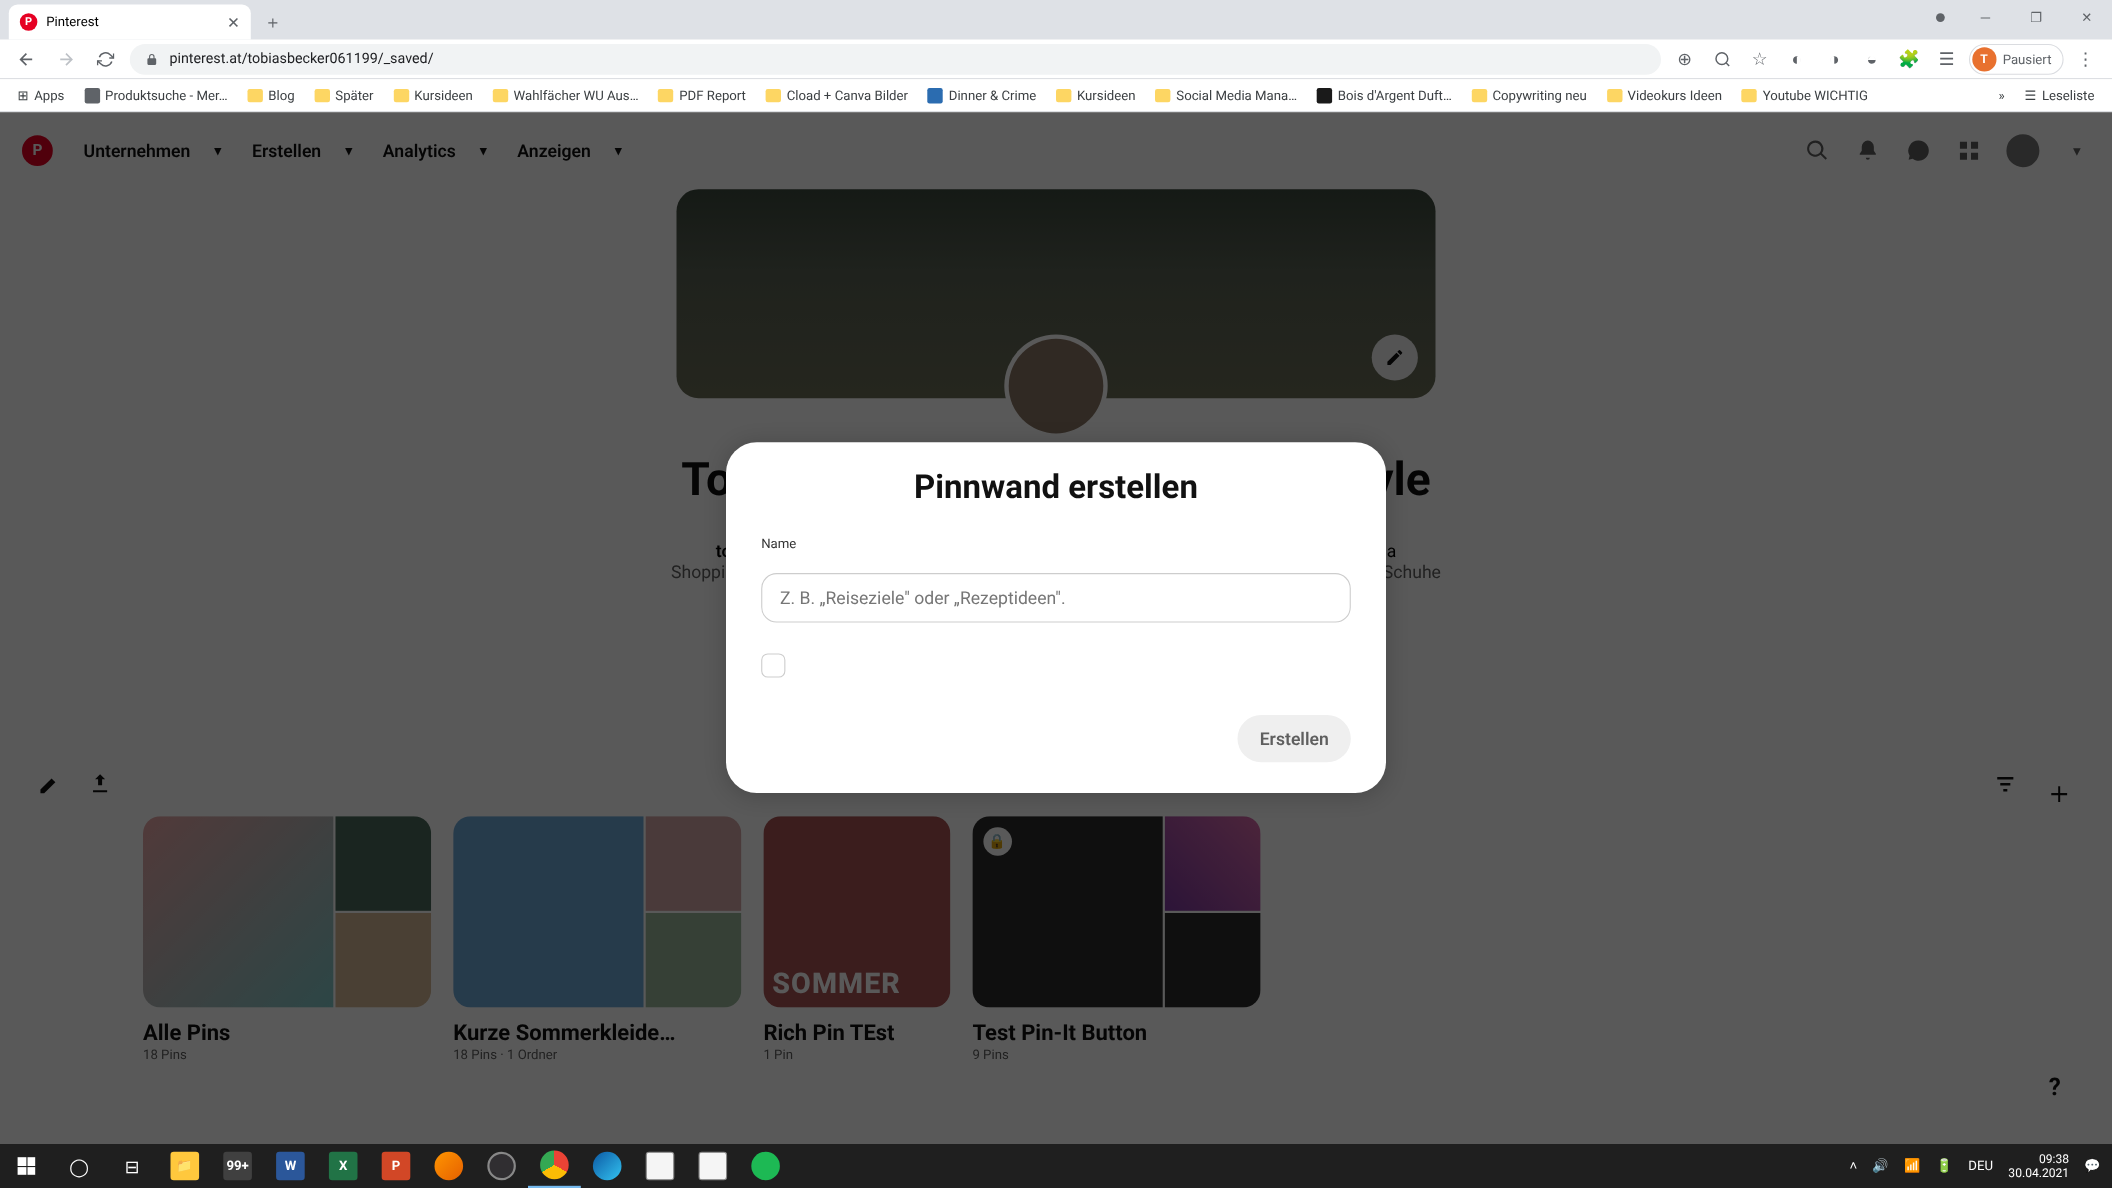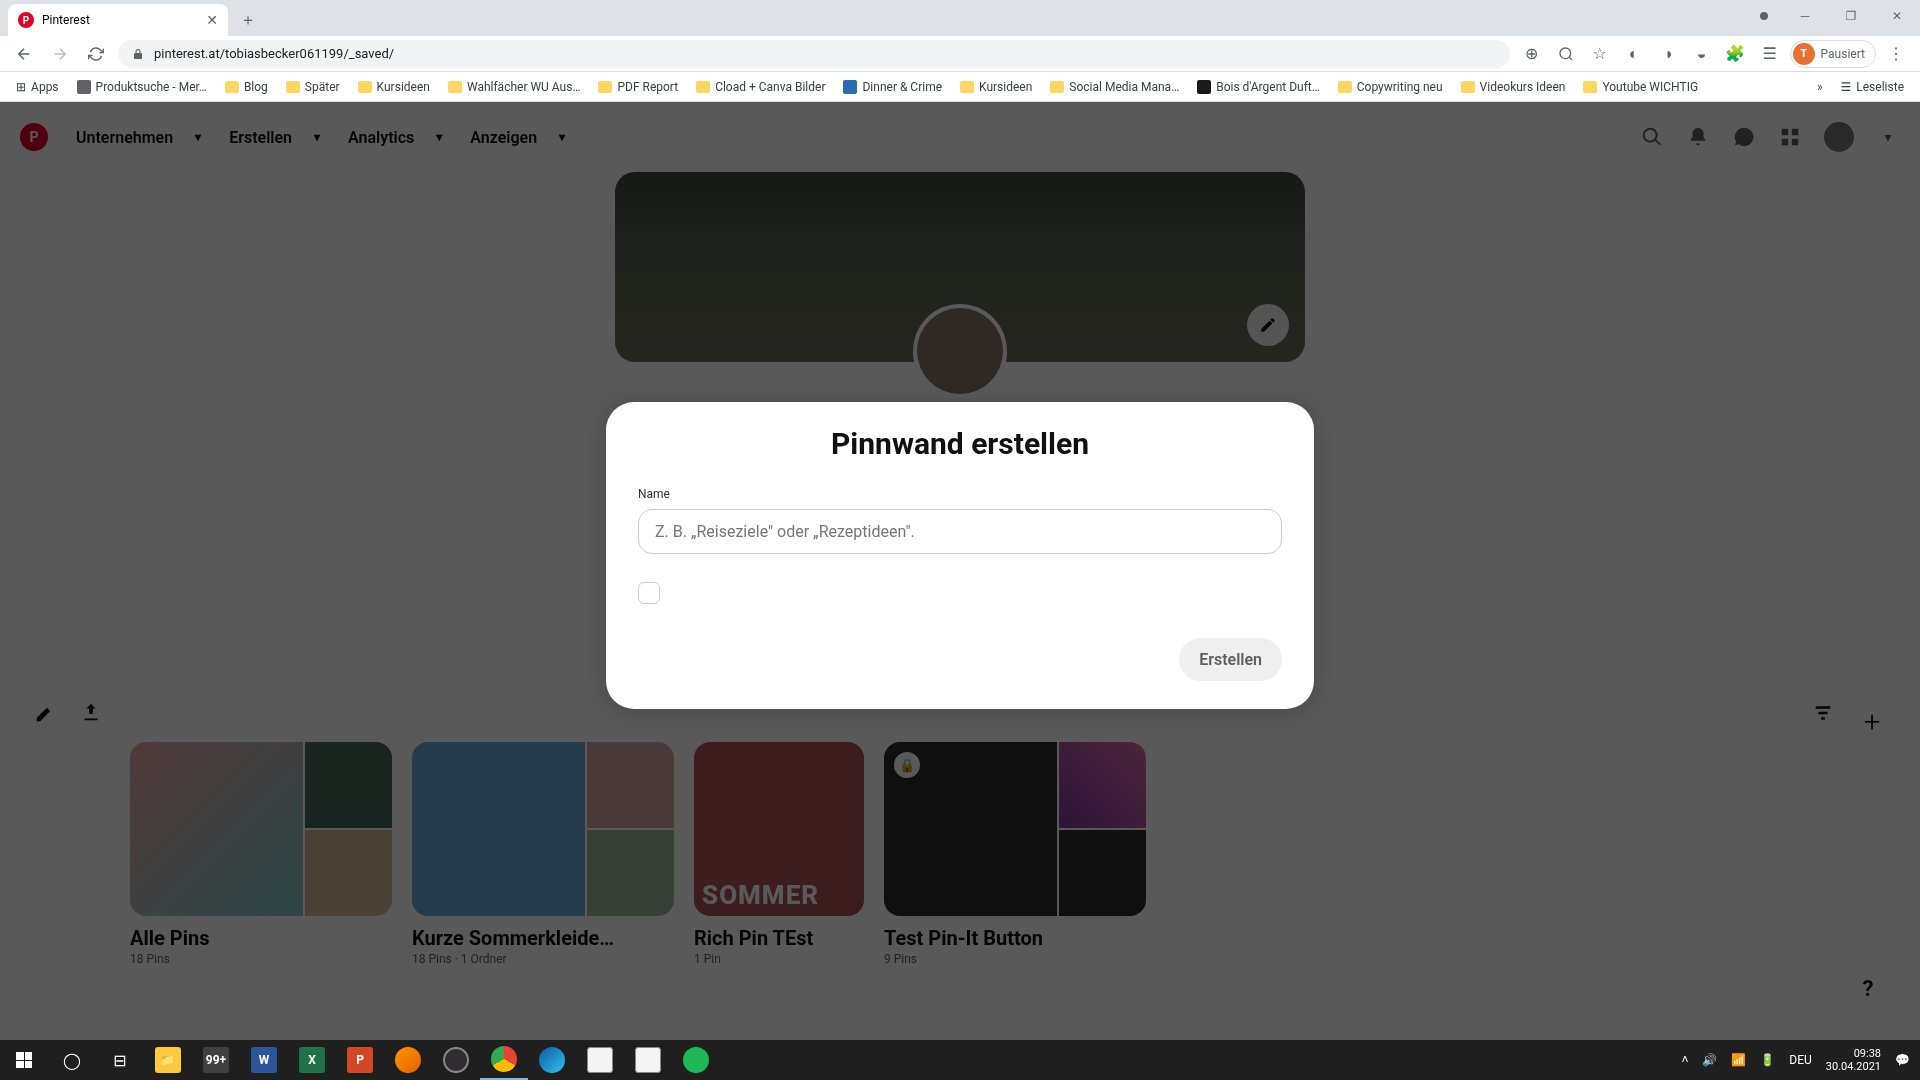--- a/index.html
+++ b/index.html
@@ -62,23 +62,23 @@
     .collage-main { flex: 2; background: linear-gradient(135deg, #9c7b6e, #c4a582); }
     .collage-side { flex: 1; display: flex; flex-direction: column; gap: 2px; }
     .collage-small { flex: 1; background: #b5a392; }
     .board-title { font-size: 20px; font-weight: 700; margin-top: 10px; color: #111; white-space: nowrap; overflow: hidden; text-overflow: ellipsis; }
     .board-meta { font-size: 12px; color: #5f5f5f; margin-top: 2px; }
     .board-lock { position: absolute; top: 10px; left: 10px; width: 26px; height: 26px; background: #fff; border-radius: 50%; display: flex; align-items: center; justify-content: center; font-size: 13px; }
 
     .help-btn { position: absolute; right: 32px; bottom: 32px; width: 40px; height: 40px; display: flex; align-items: center; justify-content: center; font-size: 22px; font-weight: bold; color: #111; cursor: pointer; }
 
     
-    .modal { position: absolute; z-index: 10; top: 300px; left: 50%; transform: translateX(-50%); width: 708px; background: #fff; border-radius: 28px; padding: 24px 32px 28px; box-shadow: 0 2px 20px rgba(0,0,0,0.2); }
+    .modal { position: absolute; z-index: 10; top: 300px; left: 50%; transform: translateX(-50%); width: 600px; background: #fff; border-radius: 28px; padding: 24px 32px 28px; box-shadow: 0 2px 20px rgba(0,0,0,0.2); }
     .modal-title { text-align: center; font-size: 30px; font-weight: 700; color: #111; margin-bottom: 26px; }
-    .modal-label { font-size: 12px; color: #333; margin-bottom: 8px; }
+    .modal-label { font-size: 12px; color: #333; margin-bottom: 20px; }
     .modal-input { width: 100%; border: 1.5px solid #cdcdcd; border-radius: 14px; padding: 12px 16px; font-size: 16px; color: #111; outline: none; }
     .modal-input::placeholder { color: #767676; }
     .modal-check-row { display: flex; gap: 14px; margin-top: 26px; align-items: flex-start; }
     .modal-checkbox { width: 22px; height: 22px; border: 1.5px solid #cdcdcd; border-radius: 6px; flex-shrink: 0; margin-top: 2px; cursor: pointer; }
     .modal-check-label { font-size: 16px; font-weight: 600; color: #111; }
     .modal-check-sub { font-size: 15px; color: #5f5f5f; margin-top: 2px; }
     .modal-check-sub a { color: #111; font-weight: 600; cursor: pointer; }
     .modal-actions { display: flex; justify-content: flex-end; margin-top: 34px; }
     .modal-submit { background: #efefef; color: #5f5f5f; border: none; border-radius: 24px; padding: 12px 20px; font-size: 16px; font-weight: 600; cursor: pointer; }
 
@@ -298,21 +298,21 @@
       </div>
   </div>
 
   <div class="profile-name">
     <span>To</span><span style="margin-left:580px">yle</span>
   </div>
   <div class="profile-desc-1">
     <span style="font-weight:600">tobi</span><span style="margin-left:560px">ema</span>
   </div>
   <div class="profile-desc-2">
-    <span>Shopping</span><span style="margin-left:580px">Kurze</span>
+    <span>Shopping</span><span style="margin-left:580px">Schuhe</span>
   </div>
 
   <div class="profile-tools">
     <span class="tool-icon">
         <svg width="22" height="22" viewBox="0 0 24 24" fill="currentColor">
           <path d="M3 17.25V21h3.75L17.81 9.94l-3.75-3.75L3 17.25z"></path>
         </svg>
       </span>
     <span class="tool-icon">
         <svg width="22" height="22" viewBox="0 0 24 24" fill="currentColor">

